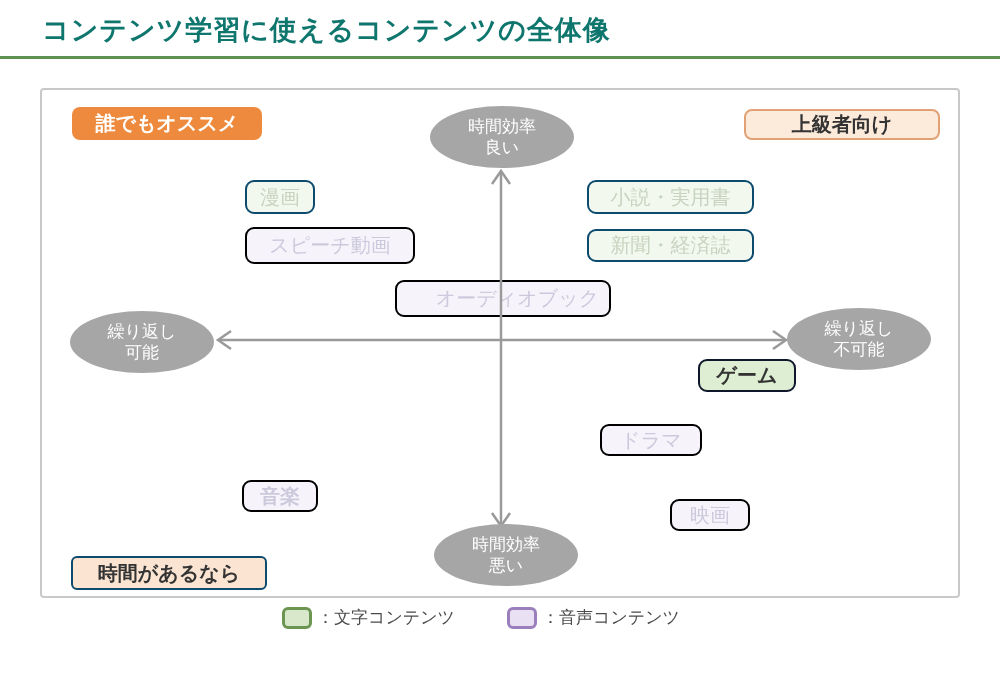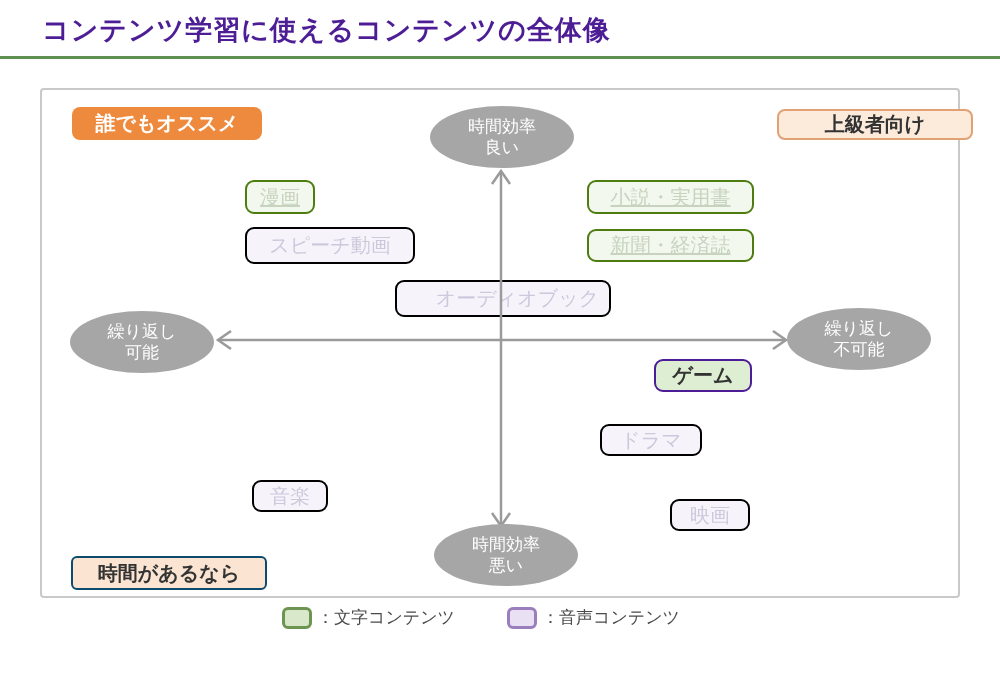--- a/index.html
+++ b/index.html
@@ -15,21 +15,21 @@
     background: #ffffff;
     overflow: hidden;
   }
   
   #page-title {
     position: absolute;
     left: 42px;
     top: 12px;
     font-size: 27px;
     font-weight: bold;
-    color: #4c1d95;
+    color: #0f766e;
     letter-spacing: 1px;
     white-space: nowrap;
   }
   #title-rule {
     position: absolute;
     left: 0;
     top: 56px;
     width: 1000px;
     height: 3px;
     background: #5f9150;
@@ -86,21 +86,21 @@
     font-weight: bold;
     z-index: 4;
     box-sizing: border-box;
     white-space: nowrap;
   }
   #badge-top-left {
     left: 30px; top: 17px; width: 190px; height: 33px;
     background: #ee8a3d; color: #ffffff; border-radius: 8px;
   }
   #badge-top-right {
-    left: 735px; top: 19px; width: 196px; height: 31px;
+    left: 702px; top: 19px; width: 196px; height: 31px;
     background: #fceadb; color: #333333;
     border: 2px solid #e2a175; border-radius: 8px;
   }
   #badge-bottom-left {
     left: 29px; top: 466px; width: 196px; height: 34px;
     background: #fbe5d2; color: #333333;
     border: 2px solid #0c4a6e; border-radius: 6px;
   }
   #badge-bottom-right {
     left: 700px; top: 464px; width: 190px; height: 30px;
@@ -113,46 +113,46 @@
     align-items: center;
     justify-content: center;
     font-size: 20px;
     border-radius: 9px;
     box-sizing: border-box;
     z-index: 1;
     white-space: nowrap;
   }
   .tag.green-faded {
     background: #f3f8ef;
-    border: 2px solid #4d7c0f;
+    border: 2px solid #0c4a6e;
     color: #c7d3bf;
-    text-decoration: underline;
   }
   .tag.purple-faded {
     background: #f6f4fa;
     border: 2px solid #000000;
     color: #cdc9dd;
   }
   .tag.green-highlight {
     background: #ddeed3;
-    border: 2px solid #4c1d95;
+    border: 2px solid #0f172a;
     color: #333333;
     font-weight: bold;
     z-index: 5;
+    margin-left: 44px;
   }
   #tag-manga      { left: 203px; top: 90px;  width: 70px;  height: 34px; }
   #tag-speech     { left: 203px; top: 137px; width: 170px; height: 37px; }
   #tag-novel      { left: 545px; top: 90px;  width: 167px; height: 34px; }
   #tag-newspaper  { left: 545px; top: 139px; width: 167px; height: 33px; }
   #tag-audiobook  { left: 353px; top: 190px; width: 216px; height: 37px; padding-left: 29px; }
   #tag-game       { left: 612px; top: 269px; width: 98px;  height: 33px; }
   #tag-anime      { left: 410px; top: 304px; width: 102px; height: 32px; }
   #tag-drama      { left: 558px; top: 334px; width: 102px; height: 32px; }
   #tag-movie      { left: 628px; top: 385px; width: 80px;  height: 32px; margin-top: 24px; }
-  #tag-music      { left: 210px; top: 390px; width: 76px;  height: 32px; }
+  #tag-music      { left: 200px; top: 390px; width: 76px;  height: 32px; font-weight: bold; }
   
   #legend {
     position: absolute;
     left: 282px;
     top: 606px;
     display: flex;
     align-items: center;
     gap: 52px;
   }
   .legend-item {

